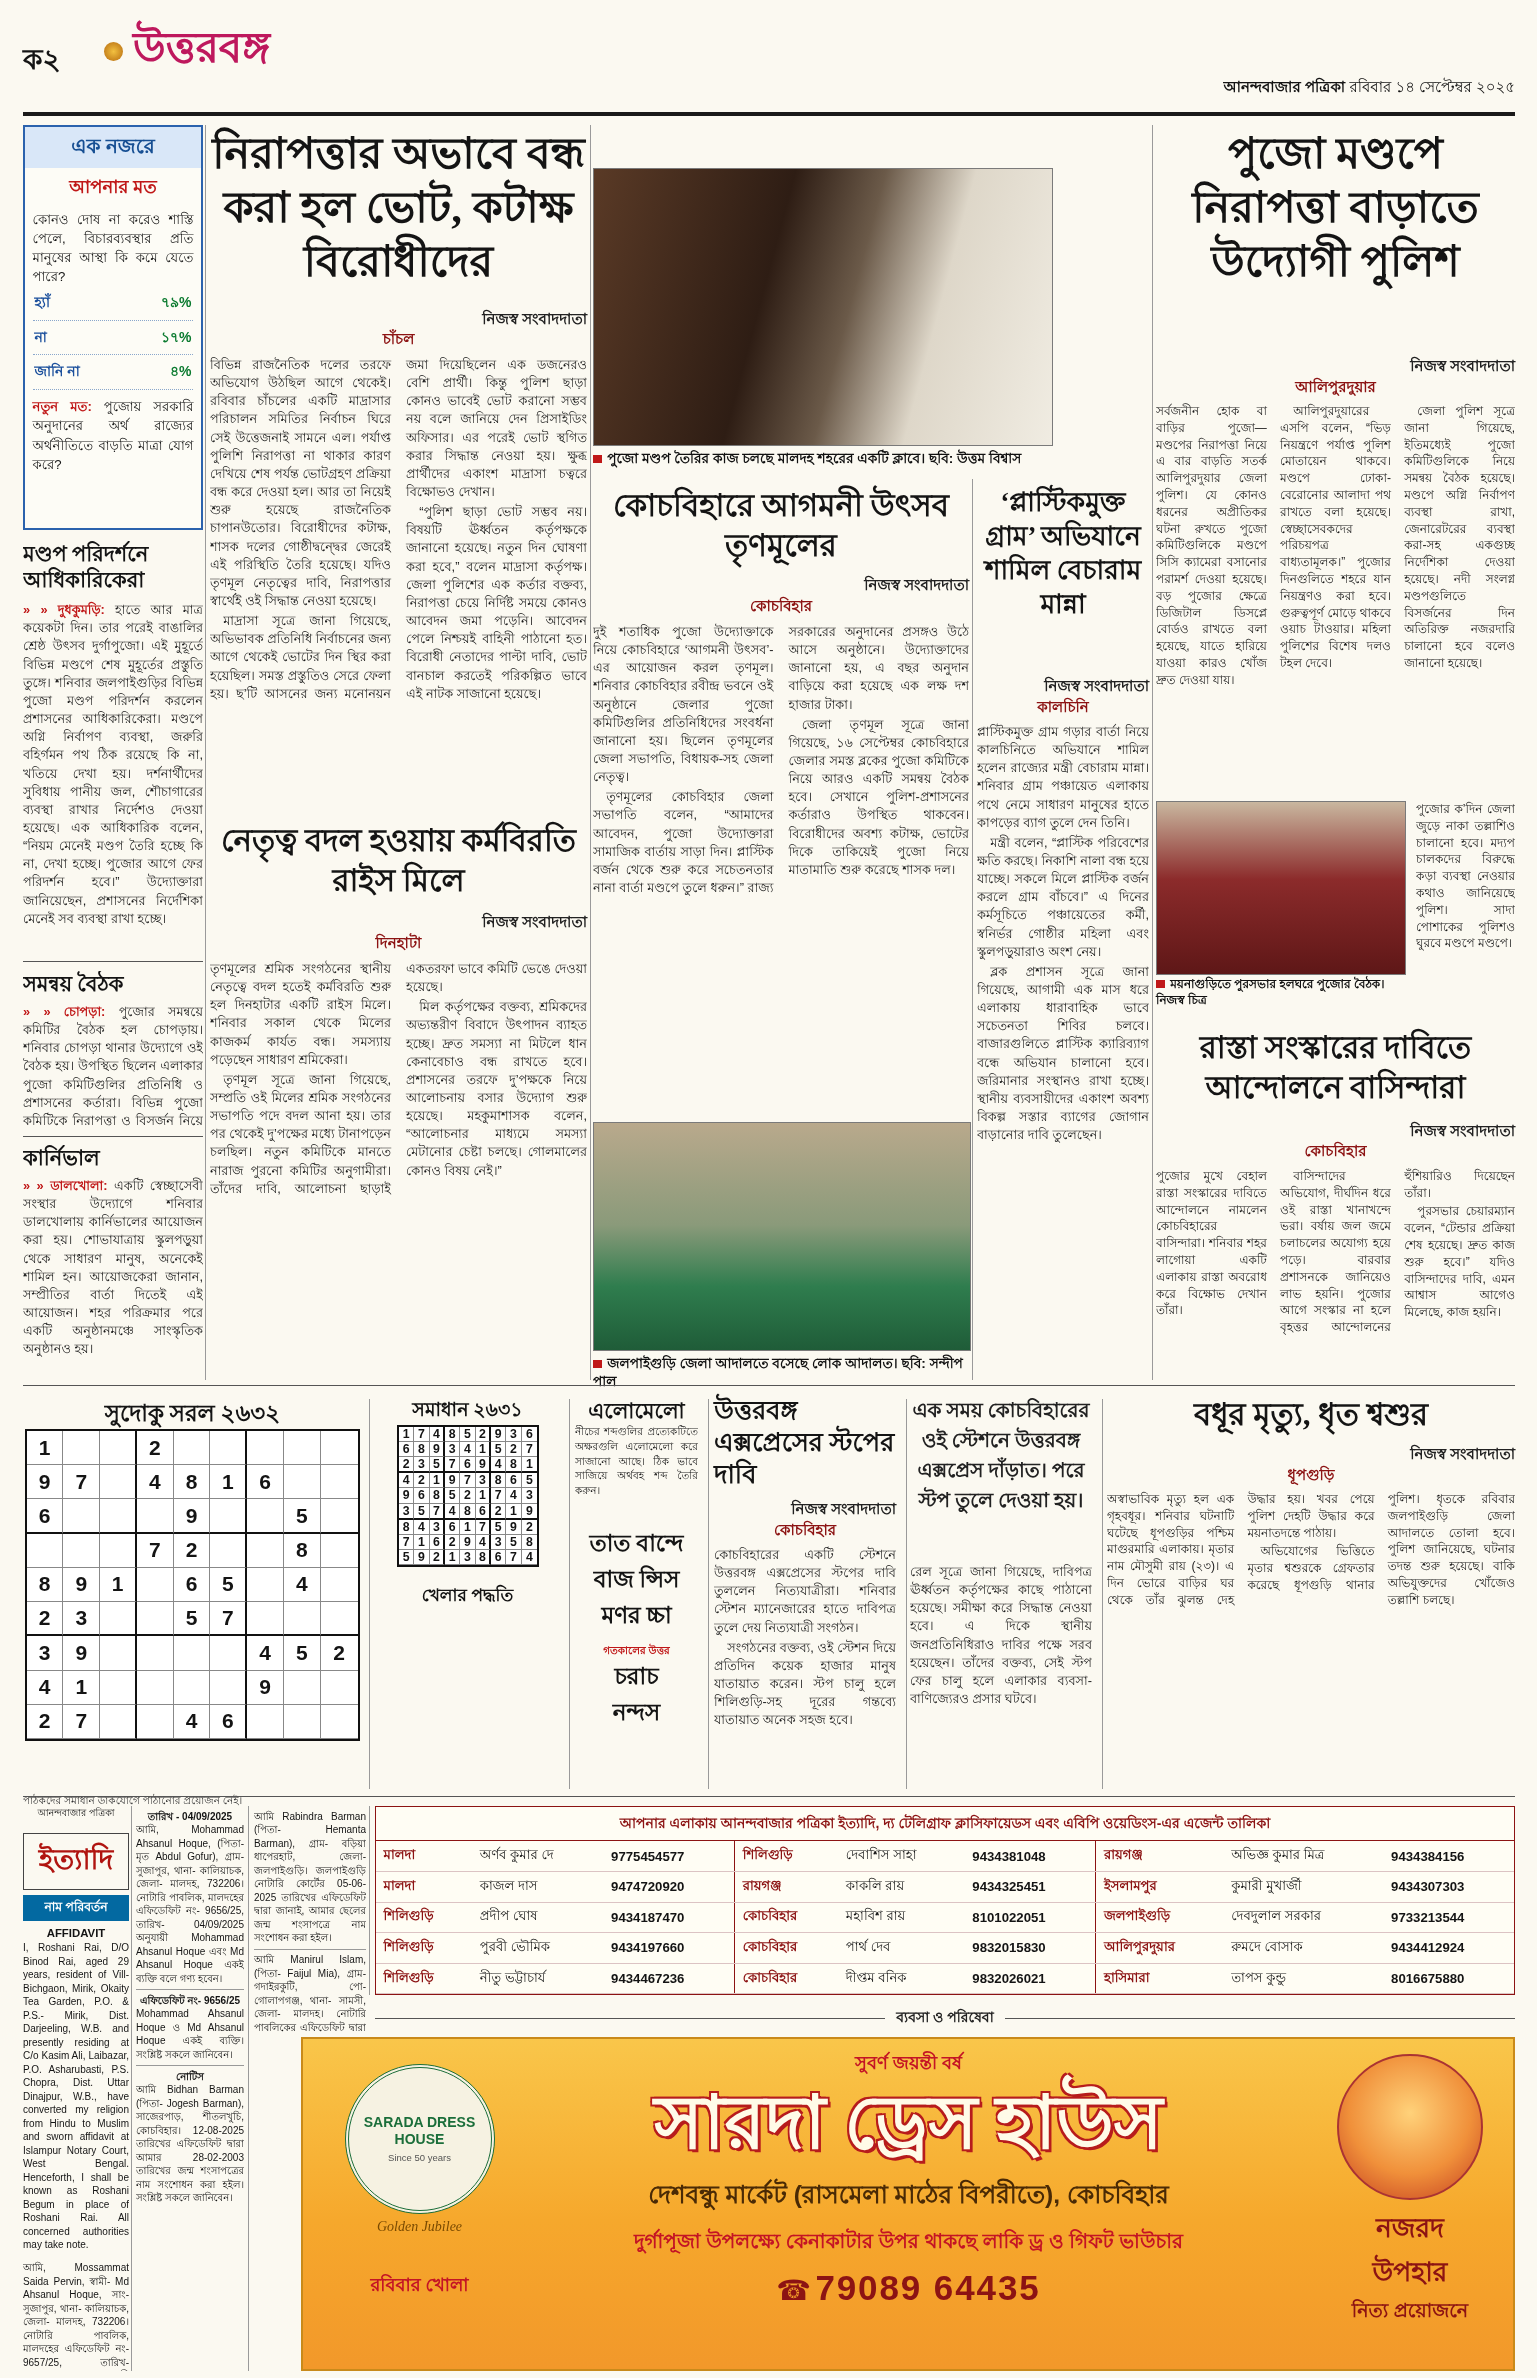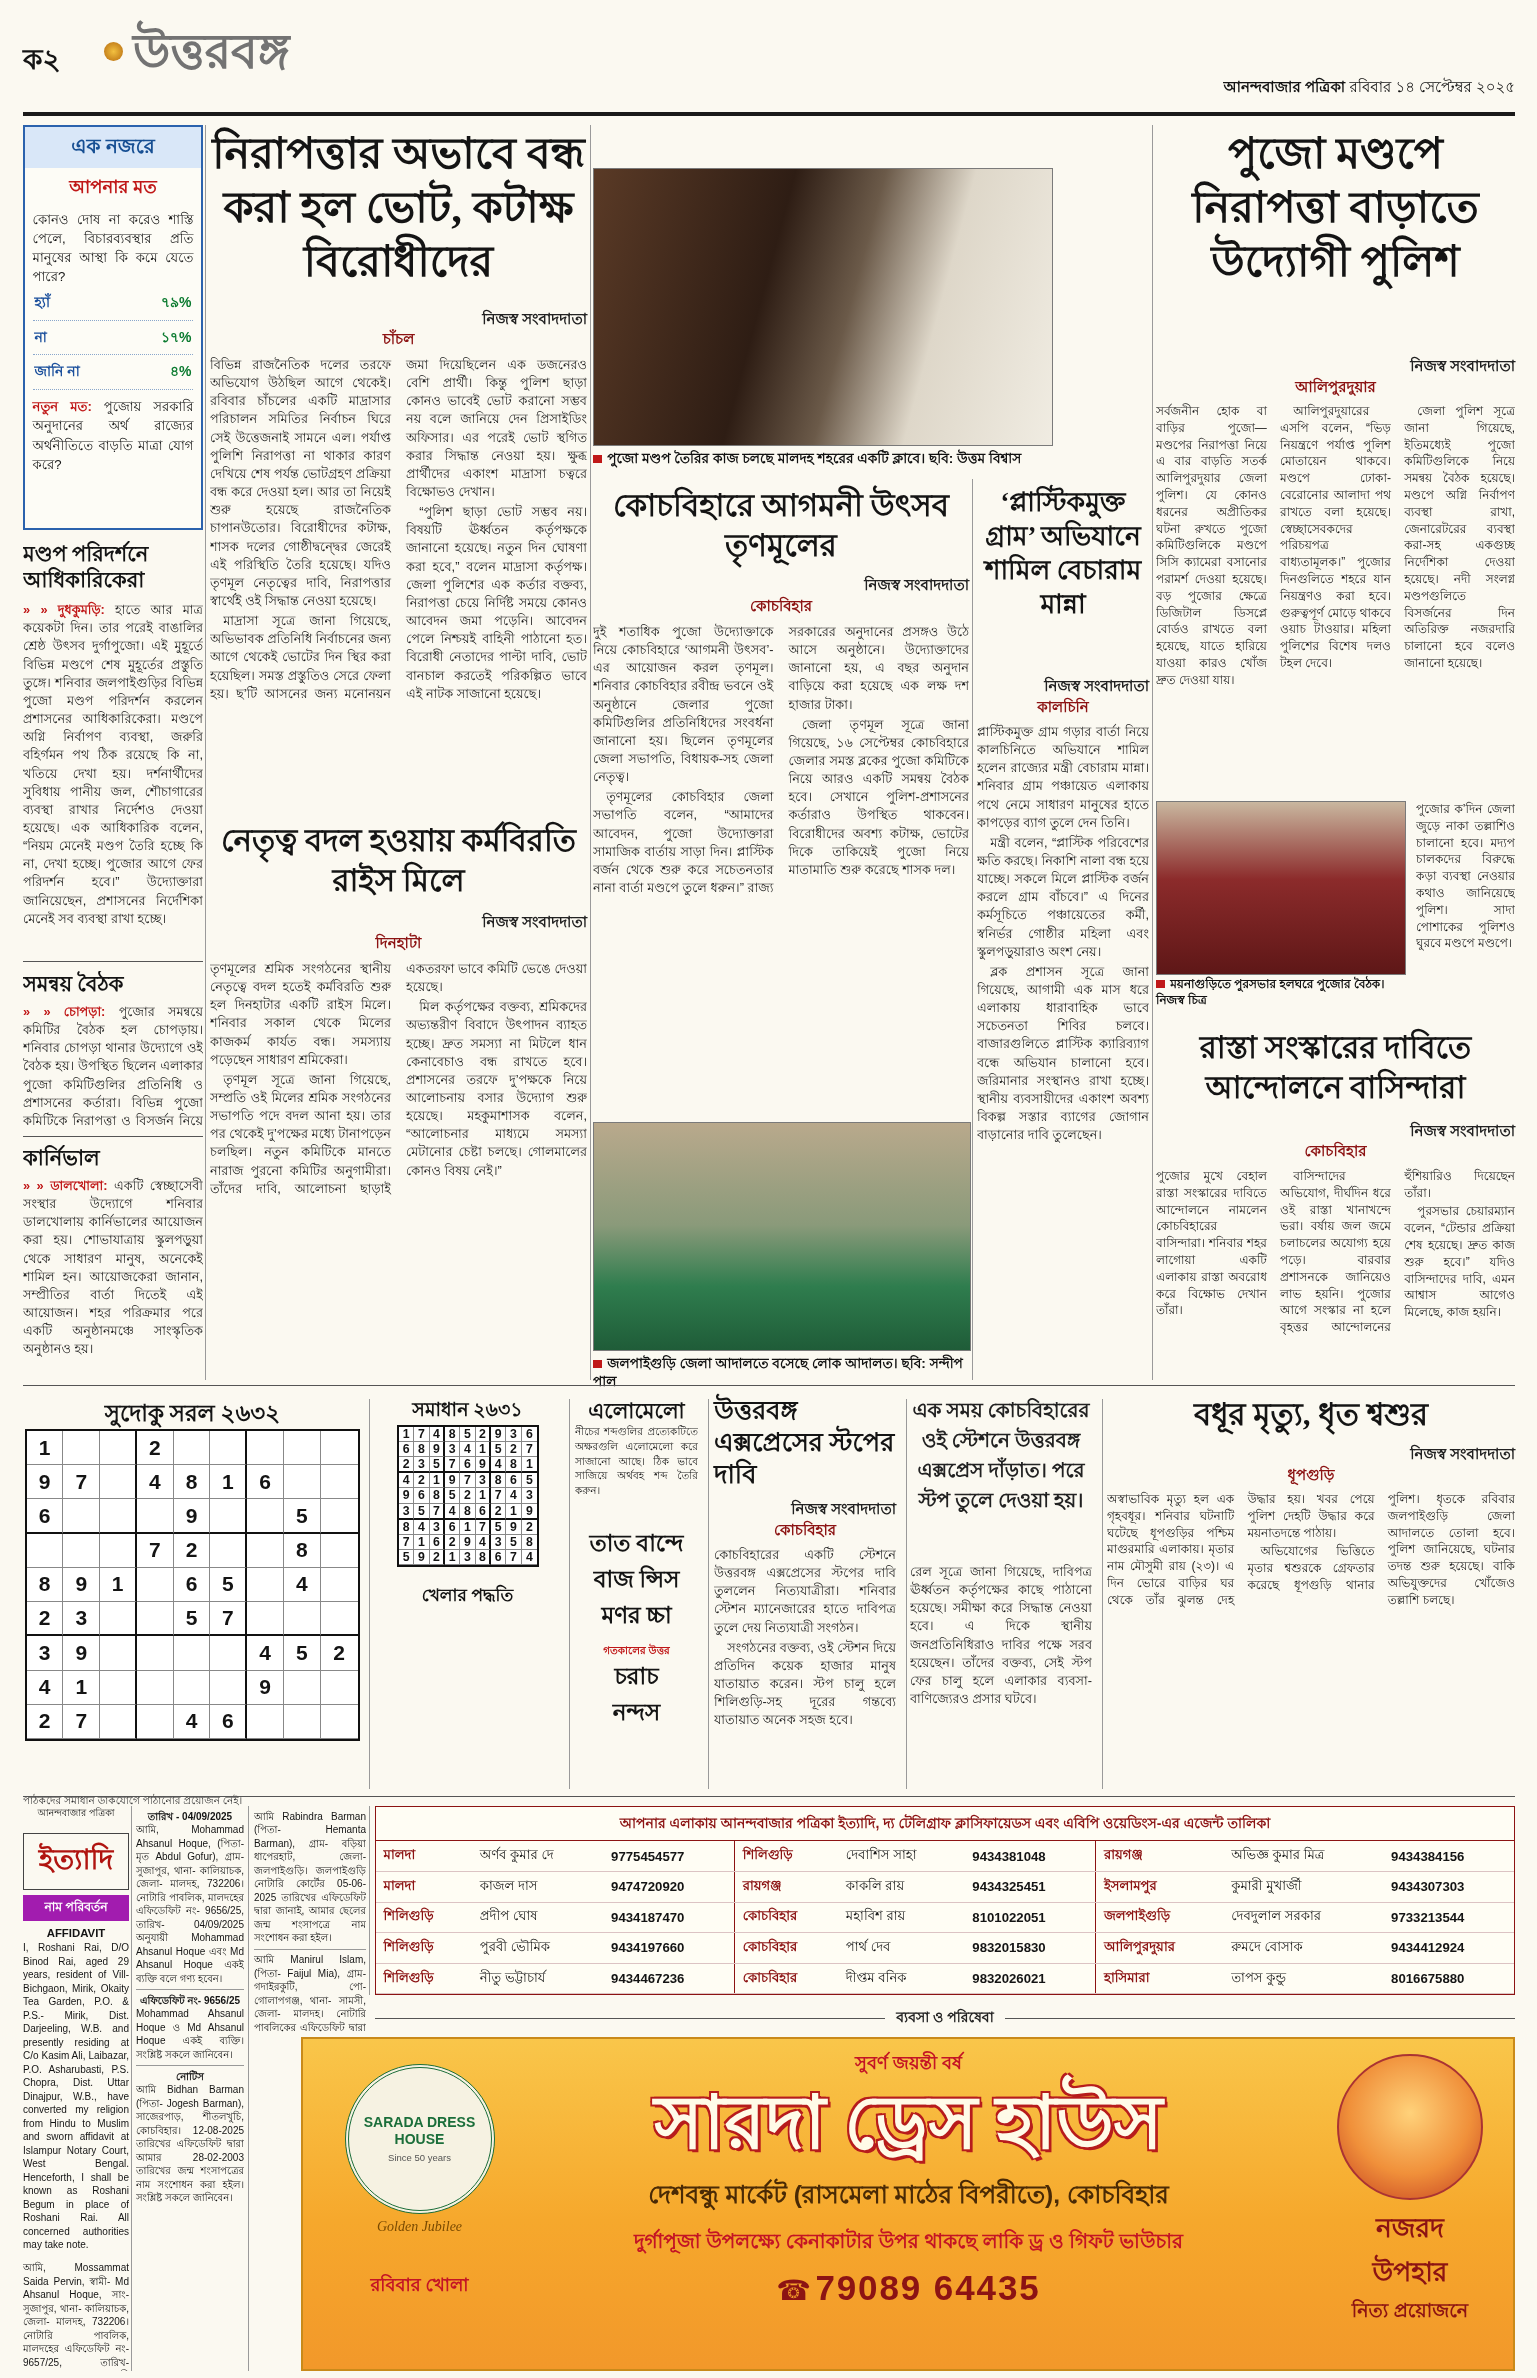--- a/index.html
+++ b/index.html
@@ -53,21 +53,21 @@
   .puz-title{font-weight:bold;font-size:23px;text-align:center;font-family:"Liberation Serif",serif;}
   .quote{font-family:"Liberation Serif",serif;font-weight:bold;font-size:20px;line-height:1.5;text-align:center;color:#222;}
   .elm-word{font-family:"Liberation Serif",serif;font-weight:bold;font-size:23px;text-align:center;line-height:1.5;}
   
   .cl{font-size:10px;line-height:1.35;text-align:justify;overflow:hidden;}
   .cl-ad{border-top:0.9px solid #999;padding:3.8px 0;}
   .cl-ad:first-child{border-top:none;}
   .cl-head{font-weight:bold;text-align:center;}
   .itadi-box{border:1.9px solid #444;text-align:center;padding:3.8px 0;}
   .itadi-logo{color:#b01410;font-weight:bold;font-size:28px;font-family:"Liberation Serif",serif;}
-  .band-black{background:#a21caf;color:#fff;font-weight:bold;font-size:12.3px;text-align:center;padding:2.8px 0;}
+  .band-black{background:#0369a1;color:#fff;font-weight:bold;font-size:12.3px;text-align:center;padding:2.8px 0;}
   
   .ag-wrap{border:1.9px solid #8c1313;background:#fffdf4;box-sizing:border-box;}
   .ag-title{color:#8c1313;font-weight:bold;font-size:14px;text-align:center;padding:4.7px 3.8px;
             border-bottom:1.9px solid #8c1313;}
   .ag-table{width:100%;border-collapse:collapse;}
   .ag-table td{border-bottom:0.9px solid #dcc3c3;padding:3.8px 7.6px;font-size:13.2px;}
   .ag-table td.ar{font-weight:bold;color:#8c1313;border-left:1.9px solid #8c1313;}
   .ag-table td.ar:first-child{border-left:none;}
   .ag-table td.ph2{font-weight:bold;}
   
@@ -84,21 +84,21 @@
          border:2.8px solid #a33; }
 </style>
 </head>
 <body>
 
 <div id="canvas">
 
   <div class="abs" style="left:23px;right:23px;top:24.6px;height:85px;">
     <span class="abs" style="left:0;top:13.2px;font-size:28px;font-weight:bold;">ক২</span>
     <span class="abs" style="left:81px;top:17px;width:19px;height:19px;border-radius:50%;background:radial-gradient(circle,#f2c040,#b5690e);"></span>
-    <span class="abs serif" style="left:110px;top:-9.5px;font-size:48px;font-weight:bold;color:#737373;">উত্তরবঙ্গ</span>
+    <span class="abs serif" style="left:110px;top:-9.5px;font-size:42px;font-weight:bold;color:#be185d;">উত্তরবঙ্গ</span>
     <span class="abs" style="right:0;bottom:9.5px;font-size:15px;">
       <b>আনন্দবাজার পত্রিকা</b>
       <span>রবিবার ১৪ সেপ্টেম্বর ২০২৫</span>
     </span>
   </div>
   <div class="abs" style="left:23px;right:23px;top:112px;height:3.8px;background:#1a1a1a;"></div>
 
   <div class="abs vsep" style="left:205px;top:125px;height:1255px;"></div>
   <div class="abs vsep" style="left:590px;top:125px;height:1255px;"></div>
   <div class="abs vsep" style="left:972px;top:479px;height:901px;"></div>

